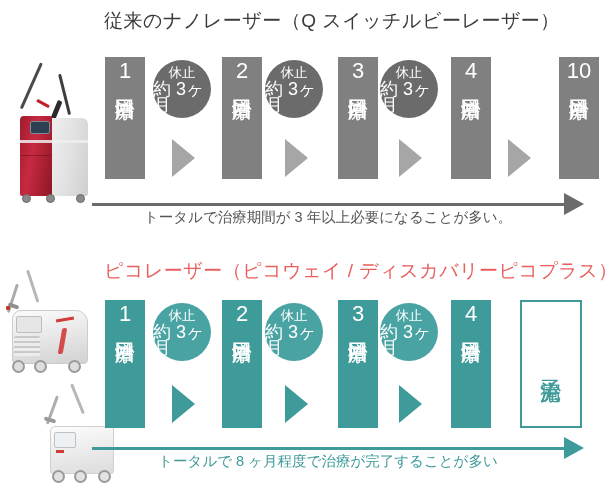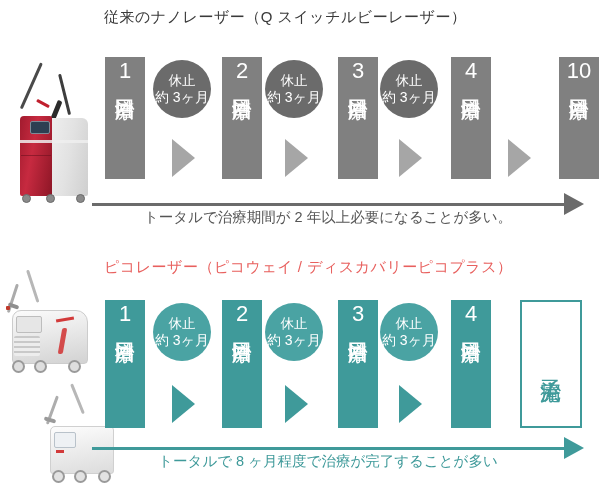--- a/index.html
+++ b/index.html
@@ -8,21 +8,21 @@
     background:#ffffff;
     font-family:"Liberation Sans","DejaVu Sans",sans-serif;
     overflow:hidden;
     position:relative;
   }
   .stage{position:relative;width:610px;height:500px;}
 
   
   .title{
     position:absolute;
-    font-size:15px;
+    font-size:19px;
     letter-spacing:0.5px;
     white-space:nowrap;
   }
   .title-nano{left:104px;top:8px;color:#3a3a3a;}
   .title-pico{left:104px;top:258px;color:#e8605e;}
 
   
   .flow{position:absolute;height:125px;}
   .flow-nano{left:0px;top:57px;width:610px;}
   .flow-pico{left:0px;top:300px;width:610px;height:135px;}
@@ -62,21 +62,21 @@
     border-radius:50%;
     color:#ffffff;
     display:flex;
     flex-direction:column;
     align-items:center;
     justify-content:center;
     line-height:16px;
     font-size:13px;
   }
   .circle .l1{font-size:13.5px;}
-  .circle .l2{font-size:14px;}
+  .circle .l2{font-size:18px;}
   .circle-gray{background:#6b6b6b;}
   .circle-teal{background:#4aa3a3;}
 
   
   .tri{
     position:absolute;
     width:0;height:0;
     border-top:19px solid transparent;
     border-bottom:19px solid transparent;
   }
@@ -318,21 +318,21 @@
 
     <div class="tri tri-gray" style="left:172px;top:82px;"></div>
     <div class="tri tri-gray" style="left:285px;top:82px;"></div>
     <div class="tri tri-gray" style="left:399px;top:82px;"></div>
     <div class="tri tri-gray" style="left:508px;top:82px;"></div>
   </div>
 
   <div class="summary">
     <div class="sum-line bg-gray" style="left:92px;top:203px;width:472px;"></div>
     <div class="sum-head head-gray" style="left:564px;top:193px;"></div>
-    <div class="sum-cap gray-ink" style="left:92px;top:208px;width:472px;">トータルで治療期間が 2 年以上必要になることが多い。</div>
+    <div class="sum-cap gray-ink" style="left:92px;top:208px;width:472px;">トータルで治療期間が 3 年以上必要になることが多い。</div>
   </div>
 
   <div class="title title-pico">ピコレーザー（ピコウェイ / ディスカバリーピコプラス）</div>
 
   <div class="machine m2">
     <div class="arm1"></div>
     <div class="arm2"></div>
     <div class="hp"></div>
     <div class="hptip"></div>
     <div class="cart"></div>

